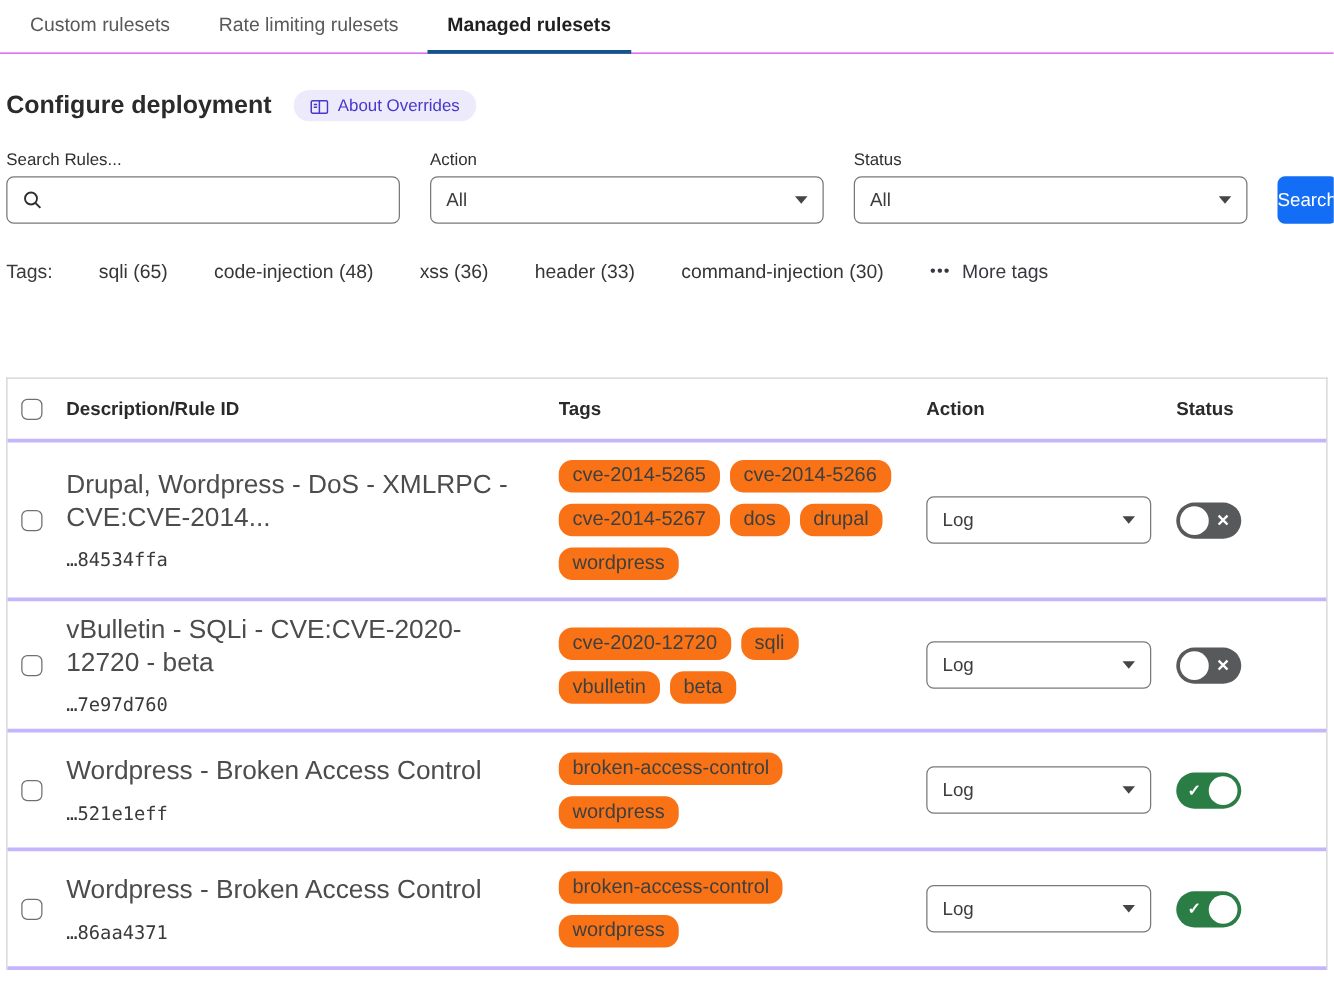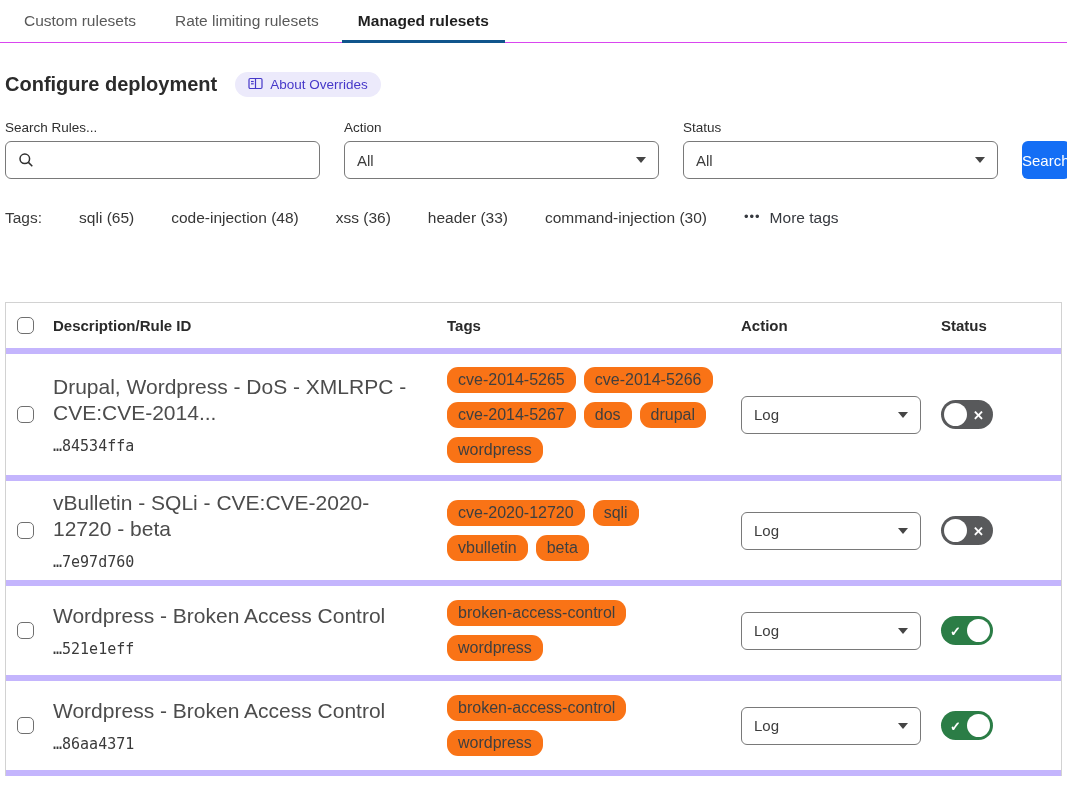--- a/index.html
+++ b/index.html
@@ -27,21 +27,21 @@
     height:3px; background:#10558c;
   }
 
   
   .heading-row {
     display:flex; align-items:center; gap:18px;
     margin:29px 0 0 5px;
   }
   .page-title { font-size:20px; font-weight:bold; color:#2b2b2b; }
   .badge {
-    display:inline-flex; align-items:flex-start; gap:7px;
+    display:inline-flex; align-items:flex-end; gap:7px;
     background:#eceafb; color:#4638c9;
     font-size:13.5px; padding:5px 13px; border-radius:15px; cursor:pointer;
   }
   .badge svg { display:block; }
 
   
   .filters {
     display:flex; gap:24px; margin:23px 0 0 5px; align-items:flex-end;
   }
   .field { display:flex; flex-direction:column; }
@@ -76,21 +76,21 @@
 
   
   .table {
     margin:75px 5px 0 5px;
     border:1px solid #d2d2d2; border-bottom:none;
   }
   .tr {
     display:grid;
     grid-template-columns:47px 394px 294px 200px 1fr;
     align-items:center;
-    border-bottom:6px solid #c4b5fd;
+    border-bottom:3px solid #c4b5fd;
   }
   .tr.head { min-height:51px; }
   .tr.head .th { font-size:15px; font-weight:bold; color:#2a2a2a; }
   .cell-check { padding-left:11px; }
   .checkbox {
     display:block; width:17px; height:17px; border:1.5px solid #6f6f6f;
     border-radius:5px; background:#fff; cursor:pointer;
   }
   .row { min-height:95px; }
   .row.h-tall { min-height:127px; }

